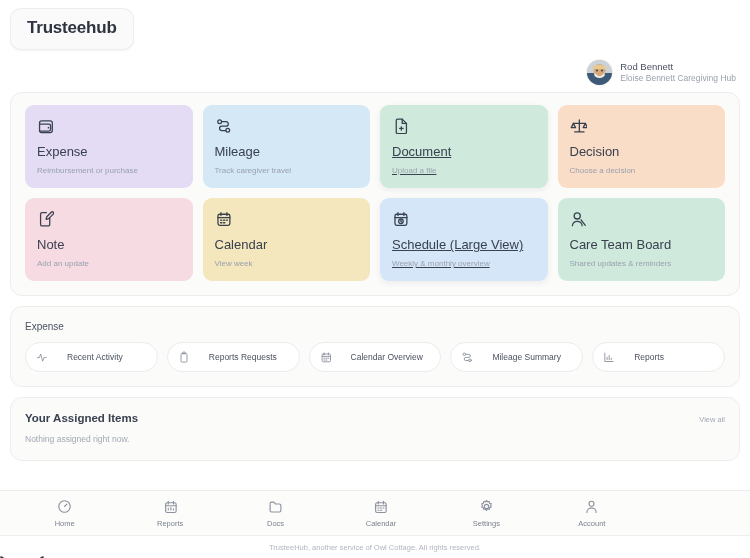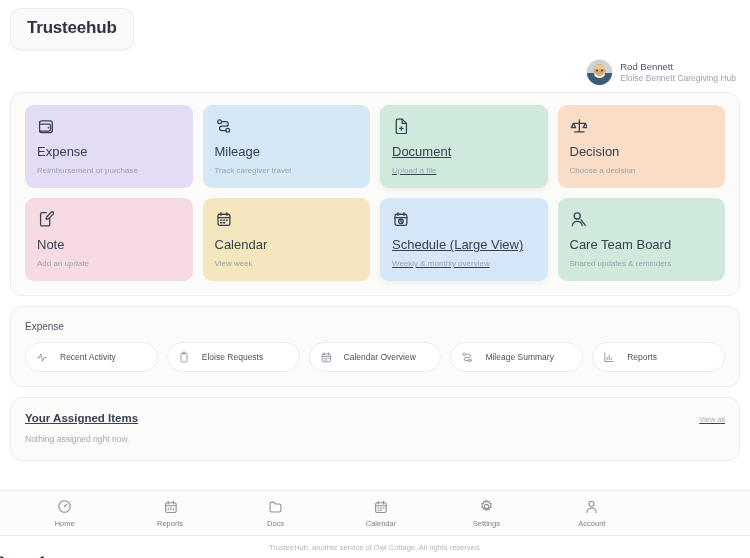--- a/index.html
+++ b/index.html
@@ -67,28 +67,28 @@
   .tile-icon { height: 17px; margin-bottom: 10px; color: #39414f; display: block; }
   .tile-label { font-size: 13px; color: #39414f; margin-bottom: 7px; }
   .tile-desc { font-size: 8px; color: #9aa1ae; }
 
   
   .chips {
     display: grid; grid-template-columns: repeat(5, 1fr);
     gap: 9px; padding: 10px 14px 14px 14px;
   }
   .chip {
-    display: flex; align-items: center; gap: 12px;
+    display: flex; align-items: center; gap: 19px;
     background: #ffffff; border: 1px solid #ececee; border-radius: 18px;
     padding: 8px 10px; font-size: 8.5px; color: #4a5160; cursor: pointer;
   }
   .chip-icon { color: #8b919d; display: flex; flex: 0 0 auto; }
 
   
-  .assigned-head { display: flex; justify-content: space-between; align-items: baseline; padding: 14px 14px 0 14px; text-decoration: underline; }
+  .assigned-head { display: flex; justify-content: space-between; align-items: baseline; padding: 14px 14px 0 14px; }
   .viewall { font-size: 7.5px; color: #a2a8b4; cursor: pointer; }
   .assigned-empty { font-size: 8.5px; color: #a2a8b4; padding: 10px 14px 16px 14px; }
 
   
   .bottomnav {
     flex: 0 0 auto;
     display: grid; grid-template-columns: repeat(7, 1fr);
     border-top: 1px solid #ededee; border-bottom: 1px solid #ededee;
     background: #fcfcfb; padding: 8px 0 7px 12px;
   }
@@ -226,21 +226,21 @@
             </span>
             <span>Recent Activity</span>
           </div>
           <div class="chip">
             <span class="chip-icon">
               <svg width="12" height="12" viewBox="0 0 20 20">
                 <rect x="5" y="4" width="10" height="14.5" rx="2" fill="none" stroke="#8b919d" stroke-width="1.5" stroke-linecap="round" stroke-linejoin="round"></rect>
                 <path d="M7.8 4V2.8A1 1 0 0 1 8.8 1.8h2.4a1 1 0 0 1 1 1V4z" fill="none" stroke="#8b919d" stroke-width="1.5" stroke-linecap="round" stroke-linejoin="round"></path>
               </svg>
             </span>
-            <span>Eloise Requests</span>
+            <span>Reports Requests</span>
           </div>
           <div class="chip">
             <span class="chip-icon">
               <svg width="12" height="12" viewBox="0 0 20 20">
                 <rect x="3.5" y="5" width="14" height="13" rx="2" fill="none" stroke="#8b919d" stroke-width="1.5" stroke-linecap="round" stroke-linejoin="round"></rect>
                 <path d="M3.5 9h14M7 3.2v3.4M14 3.2v3.4" fill="none" stroke="#8b919d" stroke-width="1.5" stroke-linecap="round" stroke-linejoin="round"></path>
                 <path d="M6.5 12h1.6M10 12h1.6M13.5 12h1.2M6.5 15h1.6M10 15h1.6" fill="none" stroke="#8b919d" stroke-width="1.5" stroke-linecap="round" stroke-linejoin="round"></path>
               </svg>
             </span>
             <span>Calendar Overview</span>

